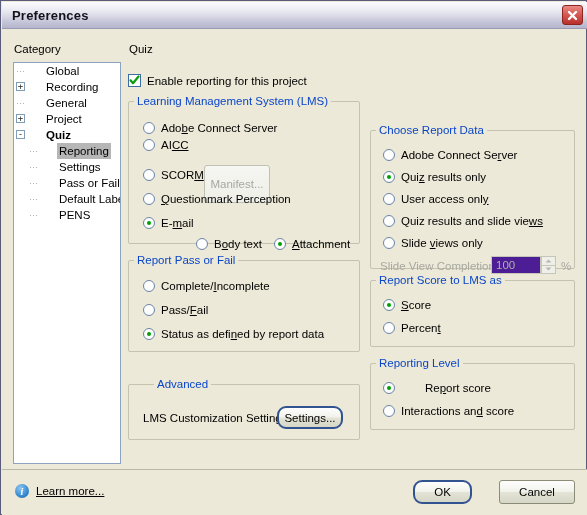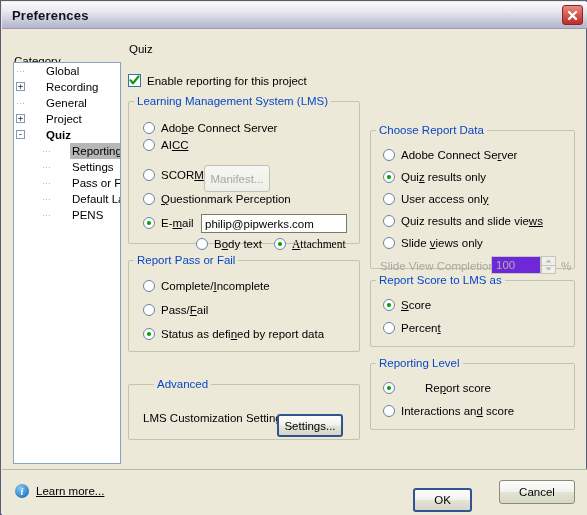--- a/index.html
+++ b/index.html
@@ -31,21 +31,21 @@
   .close-btn {
     position:absolute; right:4px; top:3px; width:21px; height:20px;
     background:linear-gradient(to bottom,#e88b84 0%,#d65c54 45%,#b8302a 100%);
     border:1px solid #8d2420; border-radius:3px;
     display:flex; align-items:center; justify-content:center;
     cursor:pointer;
   }
   .close-btn svg { display:block; }
   
   .content { position:absolute; left:1px; top:28px; width:585px; height:440px; }
-  .cat-label { position:absolute; left:12px; top:14px; font-size:11.5px;margin-top:12px; }
+  .cat-label { position:absolute; left:12px; top:14px; font-size:11.5px; }
   .panel-label { position:absolute; left:127px; top:14px; font-size:11.5px; }
   .tree {
     position:absolute; left:11px; top:33px; width:108px; height:402px;
     background:#fff; border:1px solid #8da2c0;
     overflow:hidden;
   }
   .tnode {
     position:relative; height:16px; line-height:16px;
     white-space:nowrap; font-size:11.5px;
     padding-left:2px;
@@ -54,21 +54,21 @@
     display:inline-block; width:9px; height:9px; line-height:7px;
     border:1px solid #7f9db9; background:#fff; color:#2b2b2b;
     text-align:center; font-size:9px; font-family:"DejaVu Sans Mono", monospace;
     vertical-align:middle; margin-right:2px; margin-bottom:2px; cursor:pointer;
   }
   .tnode .dots { display:inline-block; width:11px; color:#a8a8a8; font-size:9px; vertical-align:top;}
   .tnode .lbl { display:inline-block; padding:0 2px; vertical-align:top;margin-left:17px;}
   .tnode.bold .lbl { font-weight:bold; }
   .tnode.sel .lbl { background:#b6b6b6; color:#000; }
   .tnode.l1 { padding-left:2px; }
-  .tnode.l2 { padding-left:28px; }
+  .tnode.l2 { padding-left:15px; }
   
   .pane { position:absolute; left:124px; top:33px; width:452px; height:402px; }
   .chk-row { position:absolute; left:2px; top:12px; display:flex; align-items:center; }
   .chkbox {
     width:13px; height:13px; border:1px solid #3a6ea5; background:#fff;
     display:inline-flex; align-items:center; justify-content:center;
     margin-right:6px; cursor:pointer;
   }
   .chk-row span.lbl { font-size:11.5px; }
   fieldset.grp {
@@ -93,29 +93,29 @@
   u { text-decoration:underline; }
   .btn {
     background:linear-gradient(to bottom,#fdfdfd 0%,#f2f2ec 48%,#e3e3d6 52%,#d7d7c8 100%);
     border:1px solid #8b8b78; border-radius:3px;
     font-size:11.5px; font-family:"Liberation Sans", sans-serif;
     display:flex; align-items:center; justify-content:center;
     cursor:pointer; color:#000;
   }
   .btn.disabled { color:#a8a8a0; border-color:#c0c0b4;
     background:linear-gradient(to bottom,#f6f6f2 0%,#efefe8 100%); }
-  .btn.focus { border:2px solid #31538f; border-radius:3px;margin-top:8px; }
+  .btn.focus { border:2px solid #31538f; border-radius:9px; }
   .txtfield {
     background:#fff; border:1px solid #7b7b6d;
     font-size:11.5px; display:flex; align-items:center;
     padding:0 3px; color:#000;
   }
   .spin-wrap { position:absolute; display:flex; align-items:stretch; }
   .spin-box {
-    width:50px; height:18px; background:#6d28d9; border:1px solid #c5c5b8;
+    width:50px; height:18px; background:#4c1d95; border:1px solid #c5c5b8;
     display:flex; align-items:center; padding:0 4px;
     color:#b0b0a6; font-size:11.5px;
   }
   .spin-btns { width:15px; height:18px; display:flex; flex-direction:column; }
   .spin-b {
     flex:1; border:1px solid #c5c5b8; background:#f0f0ea;
     display:flex; align-items:center; justify-content:center; cursor:pointer;
   }
   .spin-b:first-child { border-bottom:none; }
   .spin-b svg { display:block; }
@@ -191,39 +191,38 @@
           <span class="rlbl">Ado<u>b</u>e Connect Server</span>
         </div>
         <div class="radio-row" style="left:14px; top:32px;">
           <span class="radio off"></span>
           <span class="rlbl">AI<u>CC</u></span>
         </div>
         <div class="radio-row" style="left:14px; top:62px;">
           <span class="radio off"></span>
           <span class="rlbl">SCOR<u>M</u></span>
         </div>
-        <div class="btn disabled" style="position:absolute; left:75px; top:58px; width:66px; height:27px;">Manifest...</div>
+        <div class="btn disabled" style="position:absolute; left:75px; top:58px; width:66px; height:38px;">Manifest...</div>
 
         <div class="radio-row" style="left:14px; top:86px;">
           <span class="radio off"></span>
           <span class="rlbl"><u>Q</u>uestionmark Perception</span>
         </div>
         <div class="radio-row" style="left:14px; top:110px;">
           <span class="radio on">
               <span class="dot"></span>
             </span>
           <span class="rlbl">E-<u>m</u>ail</span>
         </div>
-        <div class="txtfield" style="position:absolute; left:72px; top:107px; width:146px; height:19px;">philip@pipwerks.com</div>
 
         <div class="radio-row" style="left:67px; top:131px;">
           <span class="radio off"></span>
           <span class="rlbl">B<u>o</u>dy text</span>
         </div>
-        <div class="radio-row" style="left:145px; top:131px;font-family:Liberation Serif, serif;">
+        <div class="radio-row" style="left:145px; top:131px;">
           <span class="radio on">
               <span class="dot"></span>
             </span>
           <span class="rlbl"><u>A</u>ttachment</span>
         </div>
       </fieldset>
 
       <fieldset class="grp" style="left:244px; top:62px; width:205px; height:145px;">
         <legend>Choose Report Data</legend>
 

